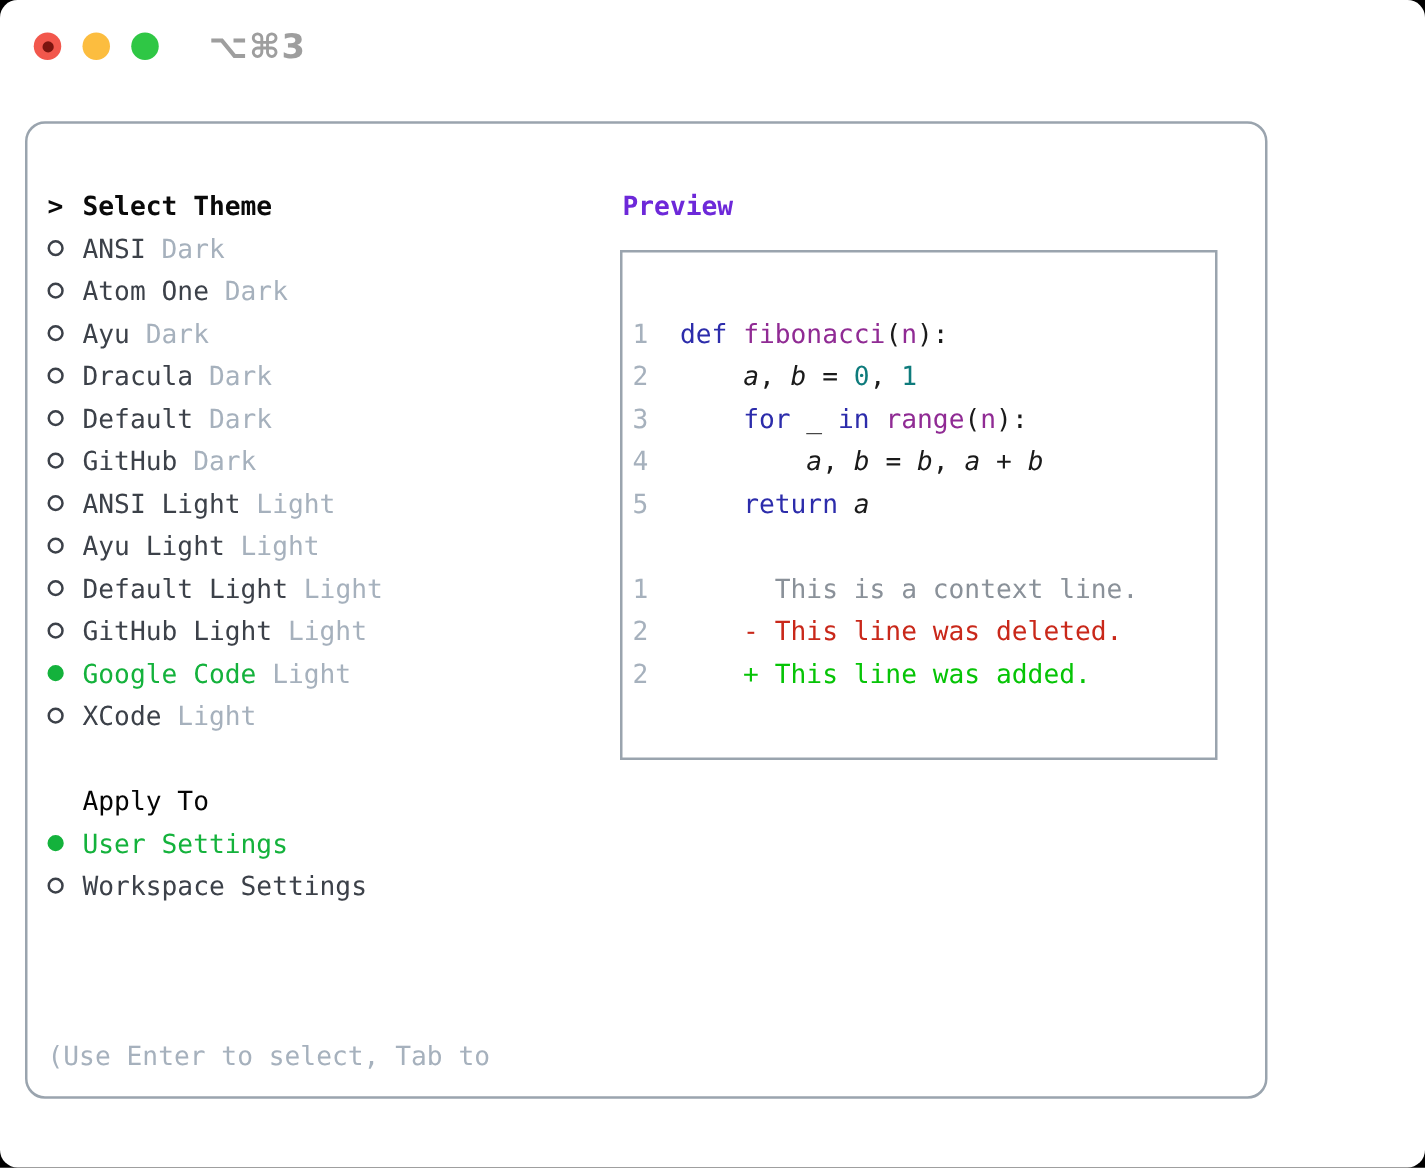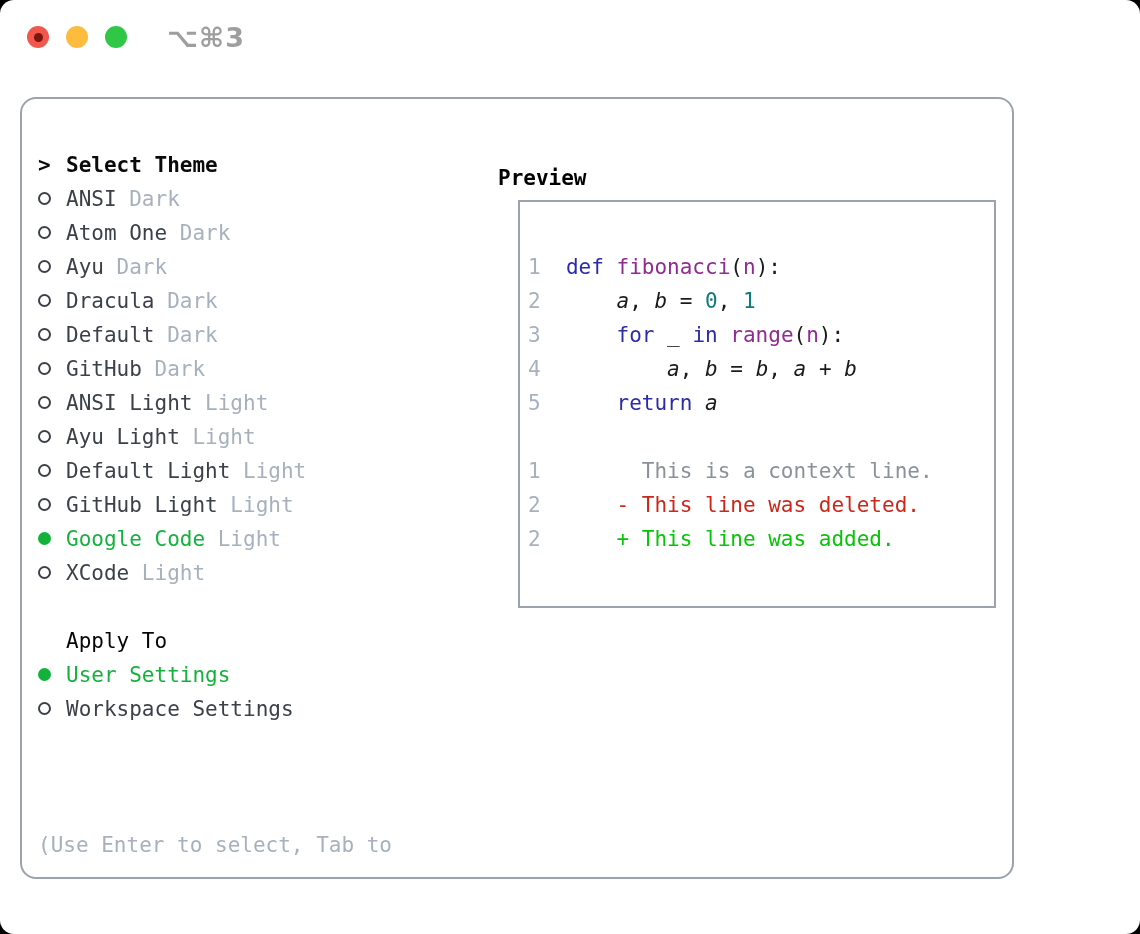--- a/index.html
+++ b/index.html
@@ -40,22 +40,22 @@
   .left-col{position:absolute;left:16px;top:49px;}
   .list-header{font-weight:bold;color:#0a0a0a;}
   .list-header .prompt{display:inline-block;width:28px;color:#0a0a0a;}
   .t-name.sel{color:var(--accent-green);text-align:center;}
   .t-badge{color:var(--muted);}
   .spacer{height:34px;}
   .apply-header{height:34px;line-height:34px;font-size:21px;color:#050505;margin-left:28px;}
   .help{color:var(--muted);font-size:21px;line-height:34px;white-space:pre;}
   
   .preview-header{position:absolute;left:476px;top:49px;height:34px;line-height:34px;
-                  font-size:21px;font-weight:bold;color:#000000;margin-top:13px;}
-  .preview-box{position:absolute;left:496px;top:101px;width:478px;height:408px;
+                  font-size:21px;font-weight:bold;color:#6d28d9;}
+  .preview-box{position:absolute;left:474px;top:101px;width:478px;height:408px;
                border:2px solid var(--border-gray);padding:48px 0 0 8px;background:#fff;}
   .cl{white-space:pre;height:34px;line-height:34px;font-size:21px;color:var(--code-plain);}
   .ln{display:inline-block;width:3ch;color:var(--muted);}
   .tok-kw{color:var(--kw-blue);}
   .tok-fn{color:var(--fn-purple);}
   .tok-prm{color:var(--fn-purple);}
   .tok-num{color:var(--num-teal);}
   .tok-var{color:var(--code-plain);font-style:italic;}
   .tok-pl{color:var(--code-plain);}
   .diff-context{color:var(--context-gray);}

